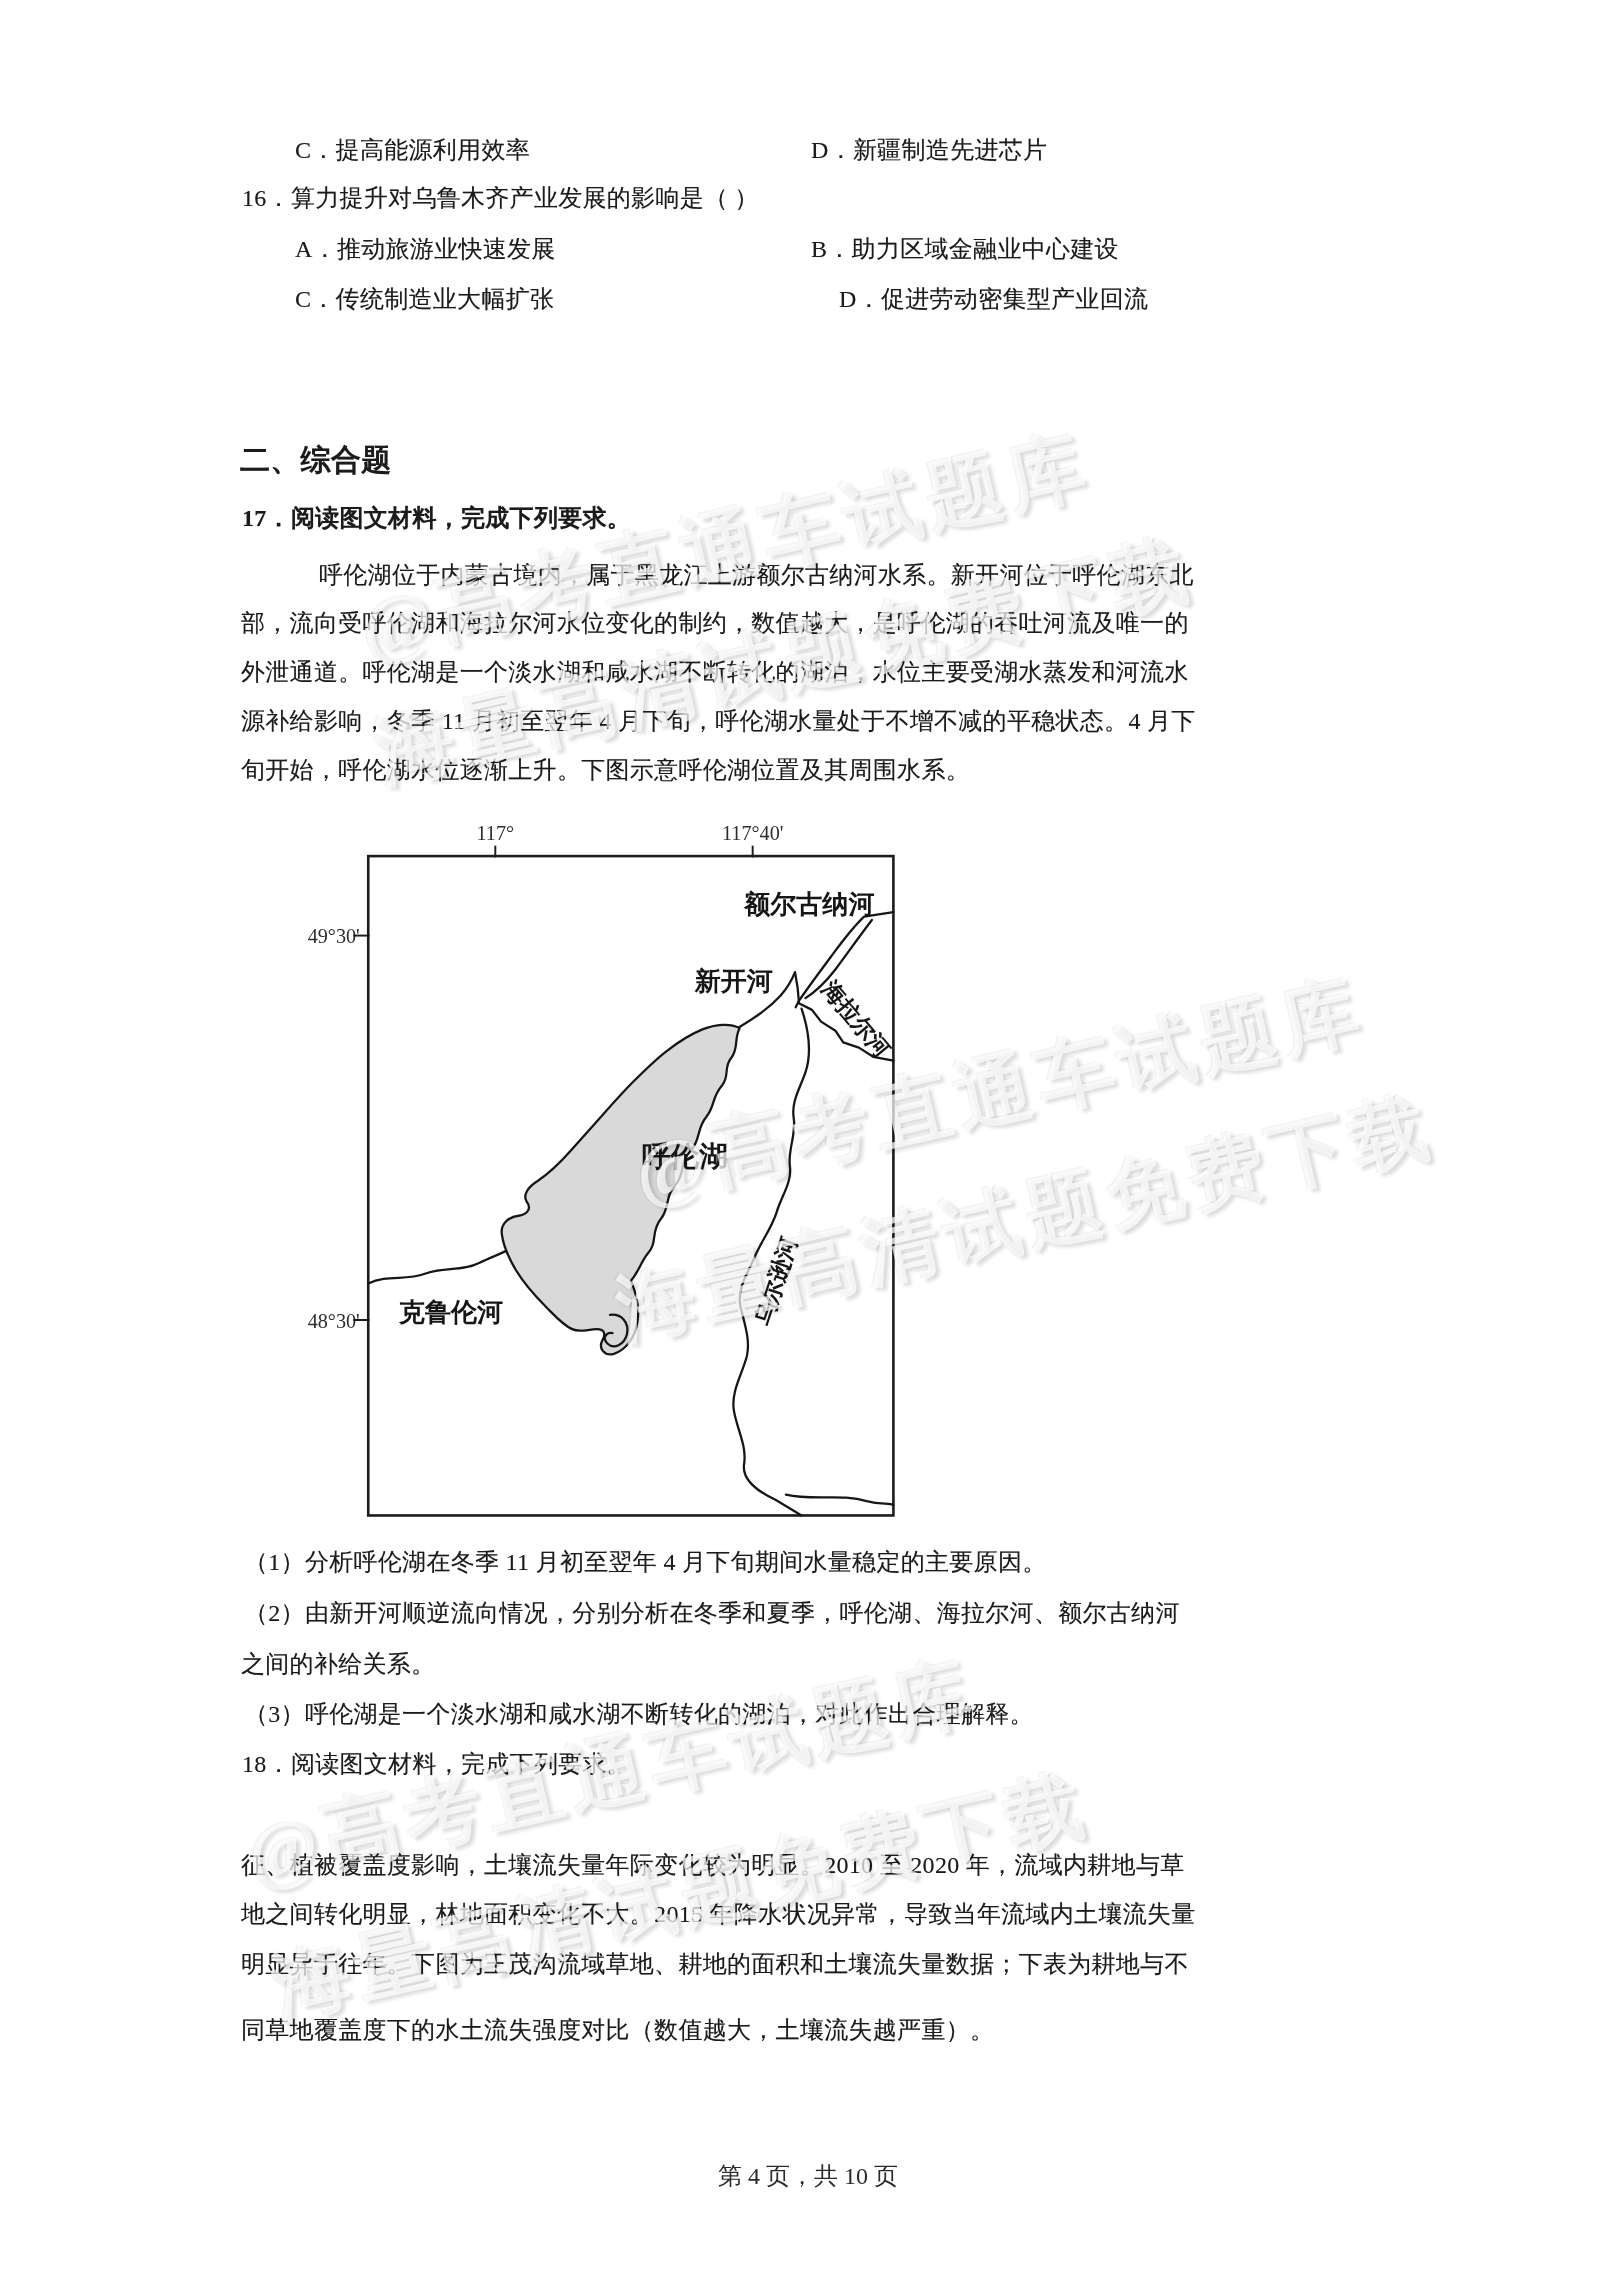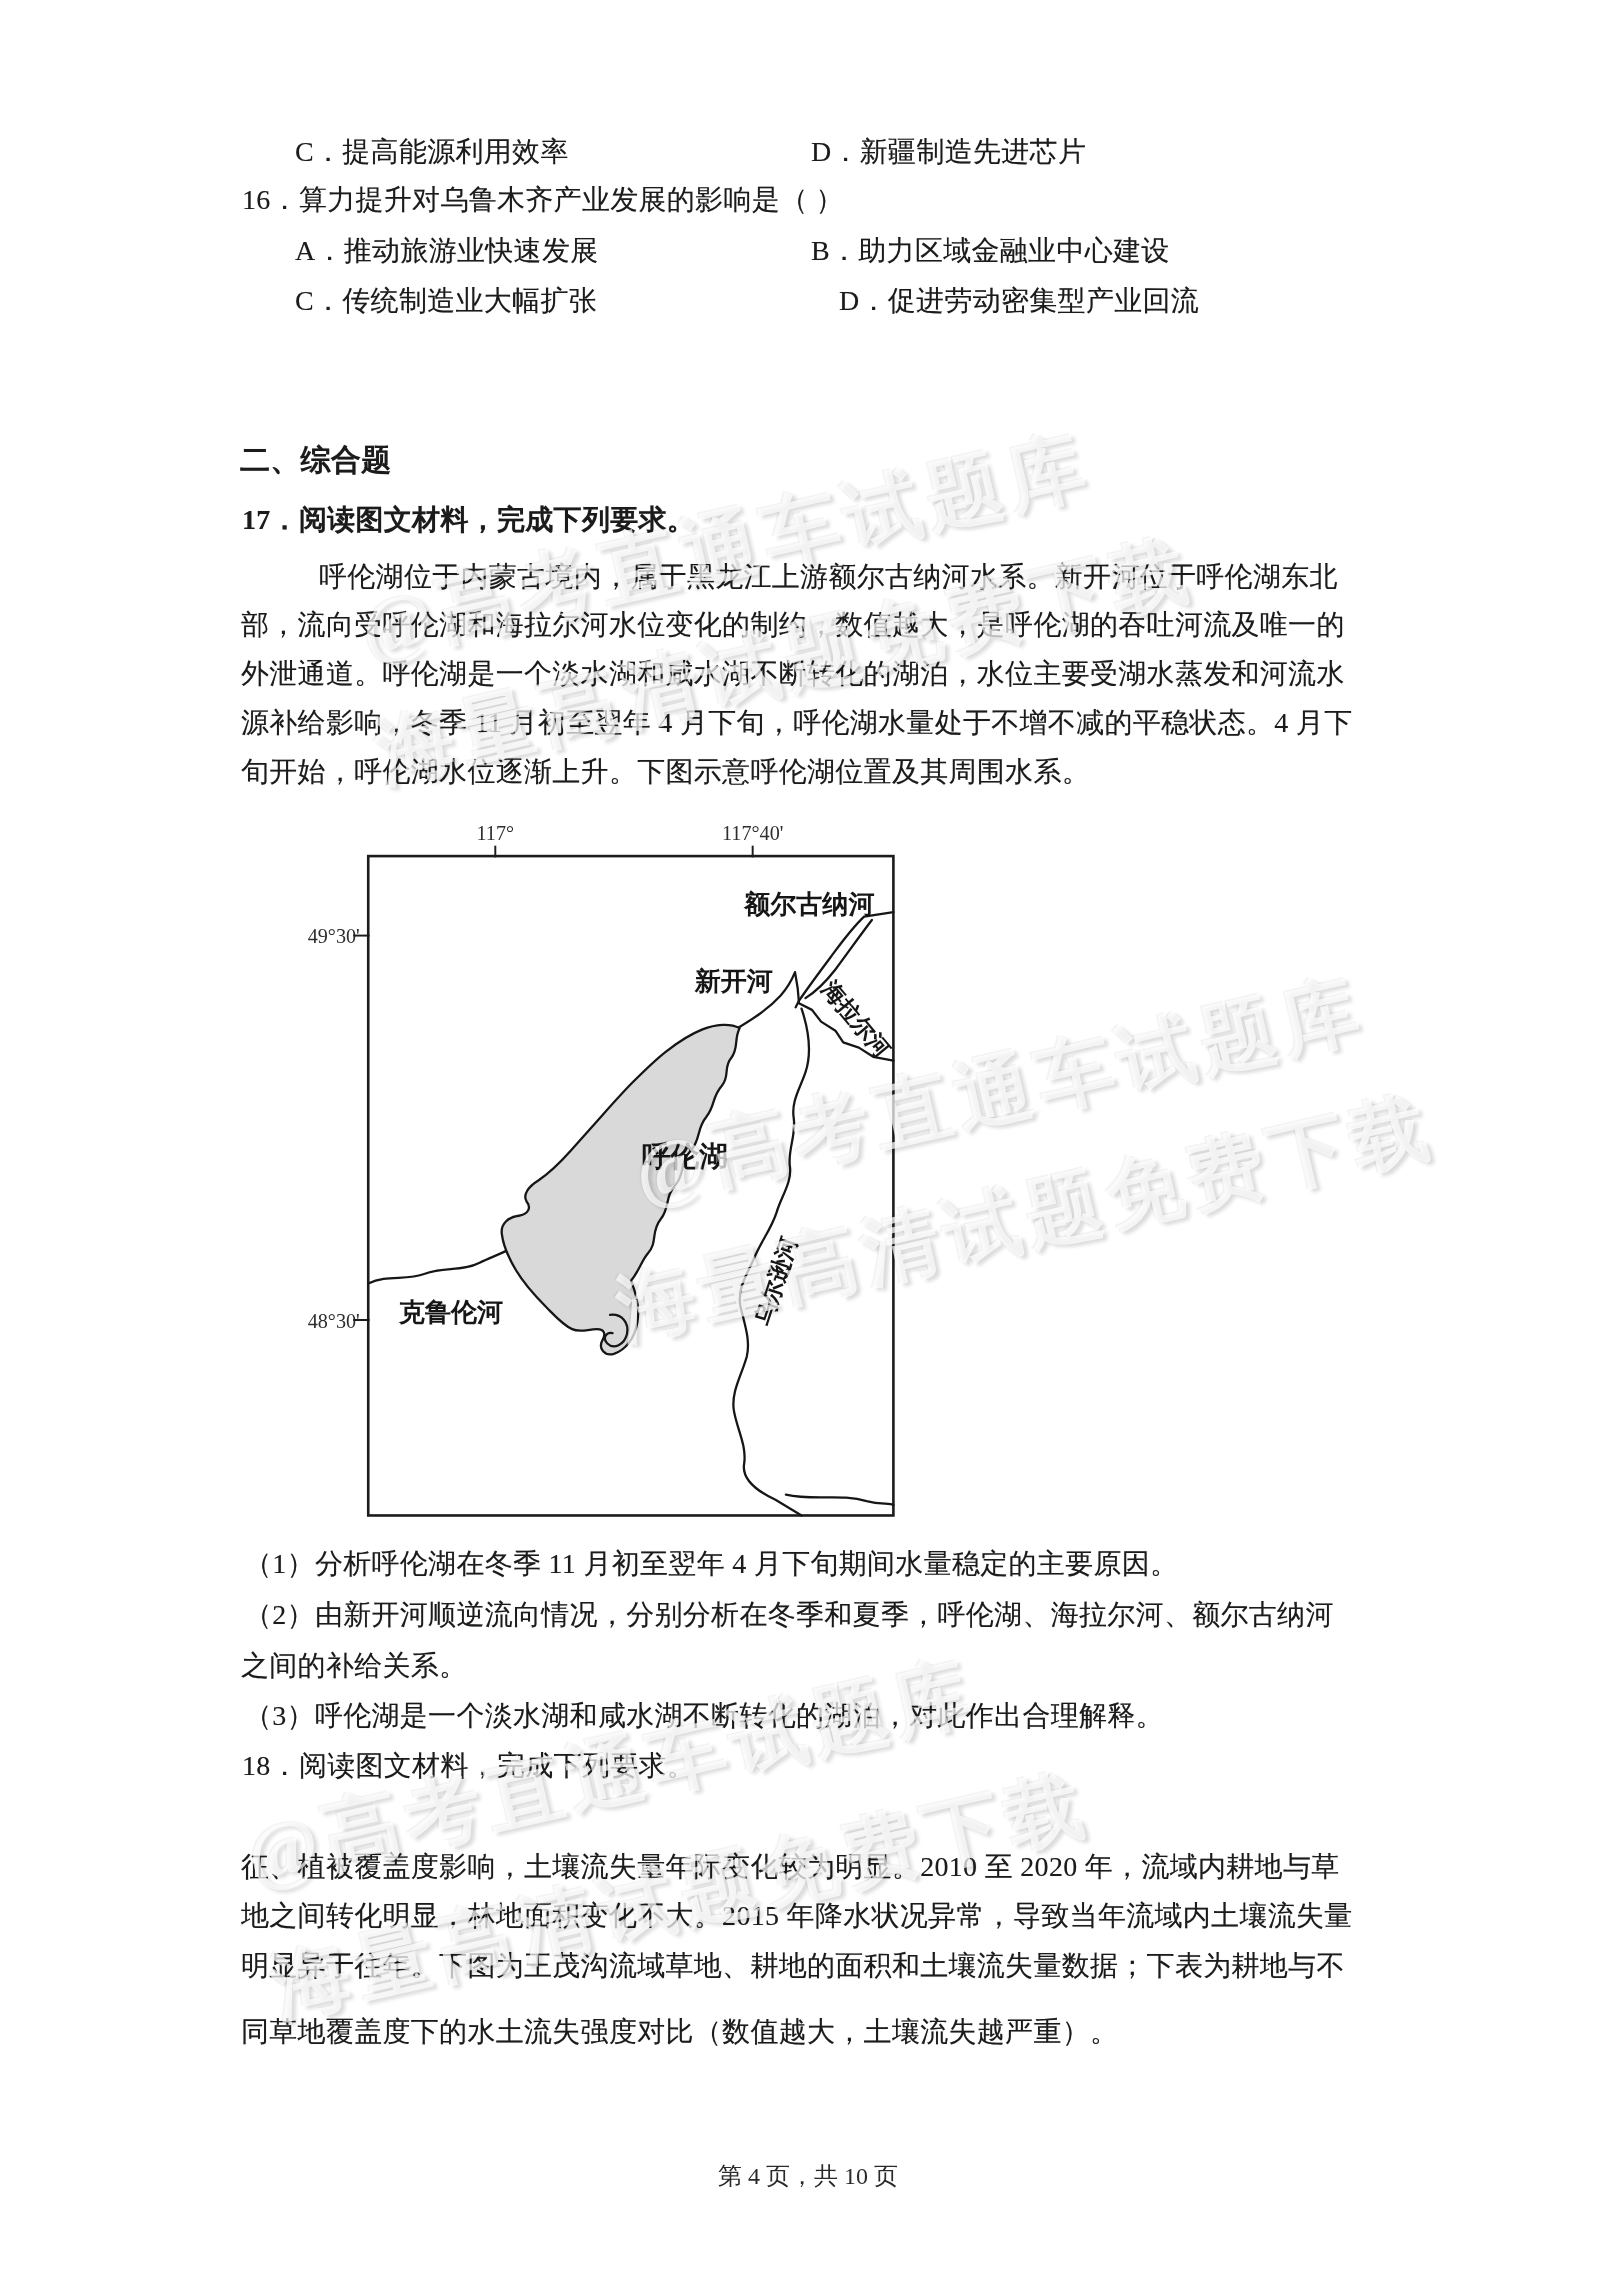--- a/index.html
+++ b/index.html
@@ -6,21 +6,21 @@
   .page{
     position:relative;
     width:1616px;height:2284px;
     background:#ffffff;
     font-family:"Liberation Serif","DejaVu Serif",serif;
     color:#1b1b1b;
     overflow:hidden;
   }
   .line{
     position:absolute;
-    font-size:28px;
+    font-size:24px;
     line-height:1;
     white-space:nowrap;
     letter-spacing:0.3px;
     z-index:2;
     text-shadow:0 0 0.7px rgba(0,0,0,0.35);
   }
   .heading{font-size:30px;font-weight:bold;}
   .footer-line{
     position:absolute;
     left:0;width:100%;

